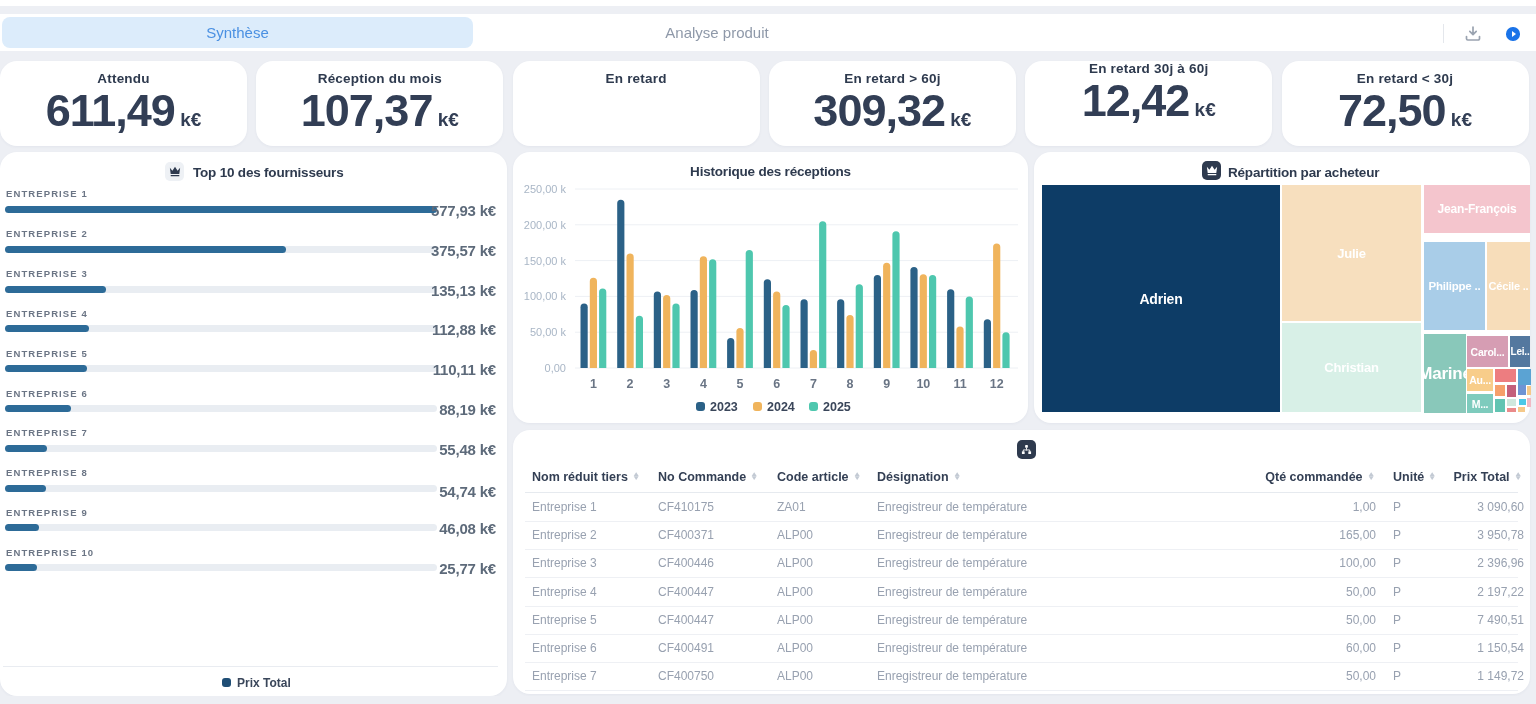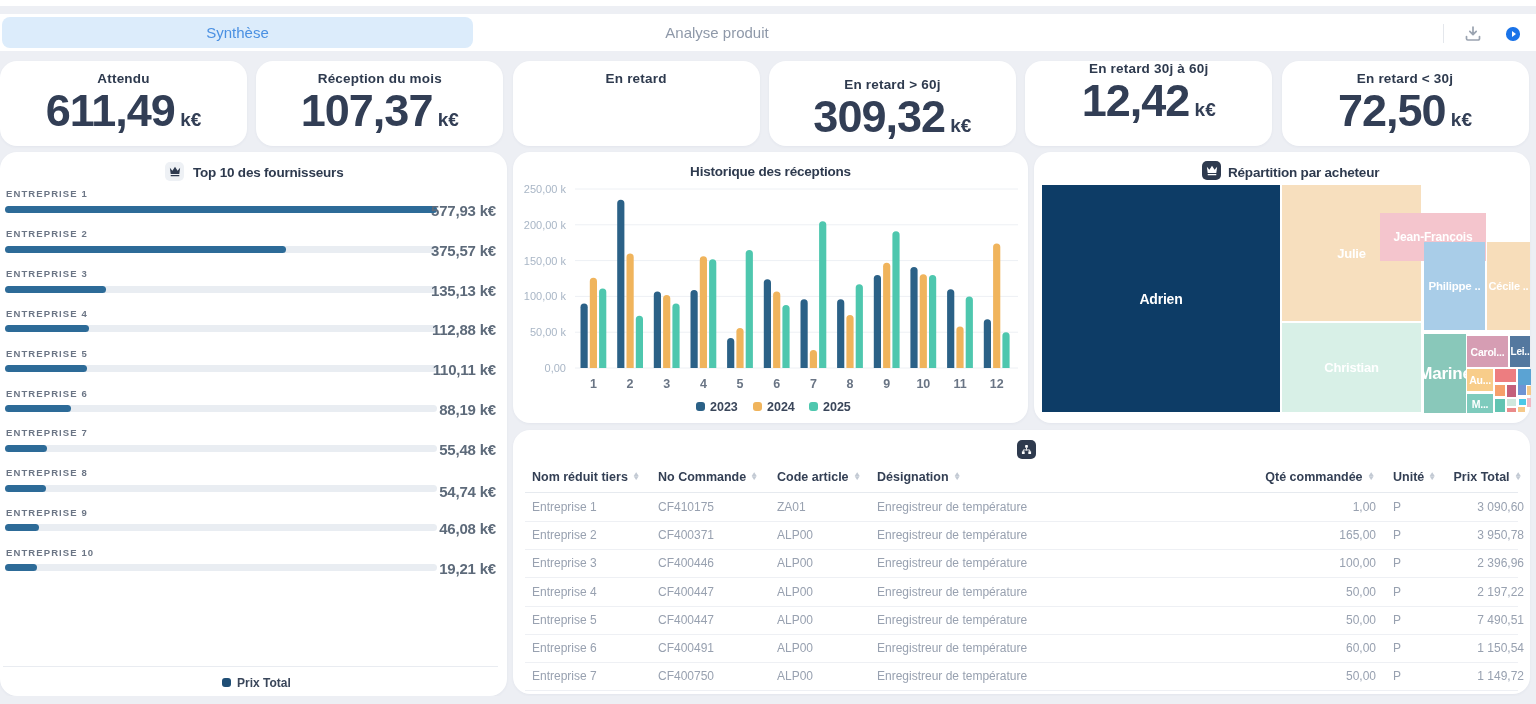--- a/index.html
+++ b/index.html
@@ -43,21 +43,21 @@
   <div class="kpi-val">611,49<span class="ke"> k€</span></div>
     </div>
     <div class="card" style="left:256.3px;top:61px;width:247px;height:85px;">
   <div class="kpi-title" style="margin-top:10px;">Réception du mois</div>
   <div class="kpi-val">107,37<span class="ke"> k€</span></div>
     </div>
     <div class="card" style="left:512.6px;top:61px;width:247px;height:85px;">
   <div class="kpi-title" style="margin-top:10px;">En retard</div>
     </div>
     <div class="card" style="left:768.9px;top:61px;width:247px;height:85px;">
-  <div class="kpi-title" style="margin-top:16px;">En retard &gt; 60j</div>
+  <div class="kpi-title" style="margin-top:10px;">En retard &gt; 60j</div>
   <div class="kpi-val">309,32<span class="ke"> k€</span></div>
     </div>
     <div class="card" style="left:1025.2px;top:61px;width:247px;height:85px;">
   <div class="kpi-title" style="margin-top:0;">En retard 30j à 60j</div>
   <div class="kpi-val">12,42<span class="ke"> k€</span></div>
     </div>
     <div class="card" style="left:1281.5px;top:61px;width:247px;height:85px;">
   <div class="kpi-title" style="margin-top:10px;">En retard &lt; 30j</div>
   <div class="kpi-val">72,50<span class="ke"> k€</span></div>
     </div>
@@ -103,21 +103,21 @@
   <div class="track" style="left:5px;top:484.6px;width:432px;"></div>
   <div class="fill" style="left:5px;top:484.6px;width:40.9px;"></div>
   <div class="eval" style="left:406px;top:483px;">54,74 k€</div>
     <div class="elabel" style="left:6px;top:507.2px;">ENTREPRISE 9</div>
   <div class="track" style="left:5px;top:524.4px;width:432px;"></div>
   <div class="fill" style="left:5px;top:524.4px;width:34.4px;"></div>
   <div class="eval" style="left:406px;top:520.4px;">46,08 k€</div>
     <div class="elabel" style="left:6px;top:547.1px;">ENTREPRISE 10</div>
   <div class="track" style="left:5px;top:564.2px;width:432px;"></div>
   <div class="fill" style="left:5px;top:564.2px;width:31.8px;"></div>
-  <div class="eval" style="left:406px;top:560.2px;">19,21 k€</div>
+  <div class="eval" style="left:406px;top:560.2px;">25,77 k€</div>
   </div>
 <div class="abs" style="left:3px;top:666px;width:495px;height:1px;background:#e9ecf1;"></div>
 <div class="abs" style="left:222px;top:678px;width:9px;height:9px;border-radius:3px;background:#1f4e75;"></div>
 <div class="abs" style="left:237px;top:676px;font-size:12px;font-weight:bold;color:#3a465a;">Prix Total</div>
 
 <div class="card" style="left:513px;top:152px;width:515px;height:271px;"></div>
 <div class="abs ptitle" style="left:513px;top:164px;width:515px;text-align:center;">Historique des réceptions</div>
 <svg id="histo" class="abs" style="left:513px;top:152px;" width="515" height="271" viewBox="0 0 515 271">
     <line x1="62" y1="216" x2="505" y2="216" stroke="#edf0f4" stroke-width="1"></line>
     <text x="53" y="220" text-anchor="end" font-size="11" fill="#a9b6c6">0,00</text>
@@ -191,21 +191,21 @@
 <div class="badge" style="left:1202px;top:161px;background:#2e3a4e;">
     <svg width="12" height="11" viewBox="0 0 14 12">
       <path d="M1 1.5 L4 5 L7 0.5 L10 5 L13 1.5 L12 9 H2 Z M2 10.2 H12 V11.5 H2 Z" fill="#fff"></path>
     </svg>
   </div>
 <div class="abs ptitle" style="left:1228px;top:165px;">Répartition par acheteur</div>
 <div id="treemap">
     <div class="tm" style="left:1042px;top:185px;width:238px;height:227px;background:#0d3c66;font-size:14px;">Adrien</div>
     <div class="tm" style="left:1282px;top:185px;width:139px;height:136px;background:#f7dfbe;font-size:13px;">Julie</div>
     <div class="tm" style="left:1282px;top:323px;width:139px;height:89px;background:#d8f0e7;font-size:13px;">Christian</div>
-    <div class="tm" style="left:1380px;top:185px;width:106px;height:48px;background:#f4c5cd;font-size:12px;margin-top:28px;">Jean-François</div>
+    <div class="tm" style="left:1424px;top:185px;width:106px;height:48px;background:#f4c5cd;font-size:12px;">Jean-François</div>
     <div class="tm" style="left:1424px;top:242px;width:61px;height:88px;background:#a9cde8;font-size:11.5px;">Philippe ..</div>
     <div class="tm" style="left:1487px;top:242px;width:43px;height:88px;background:#f7ddba;font-size:11px;">Cécile ..</div>
     <div class="tm" style="left:1424px;top:334px;width:42px;height:79px;background:#89c8ba;font-size:17px;">Marine</div>
     <div class="tm" style="left:1467px;top:336px;width:41px;height:31px;background:#d69db3;font-size:10.5px;">Carol...</div>
     <div class="tm" style="left:1510px;top:336px;width:20px;height:31px;background:#54789f;font-size:10px;">Lei..</div>
     <div class="tm" style="left:1467px;top:369px;width:26px;height:22px;background:#f8cd8a;font-size:10.5px;">Au...</div>
     <div class="tm" style="left:1467px;top:394px;width:26px;height:19px;background:#7ecbbd;font-size:10.5px;">M...</div>
     <div class="tm" style="left:1495px;top:369px;width:21px;height:13px;background:#ed7d80;font-size:0px;"></div>
     <div class="tm" style="left:1518px;top:369px;width:13px;height:16px;background:#5ba3d3;font-size:0px;"></div>
     <div class="tm" style="left:1495px;top:385px;width:10px;height:11px;background:#f6a06b;font-size:0px;"></div>

